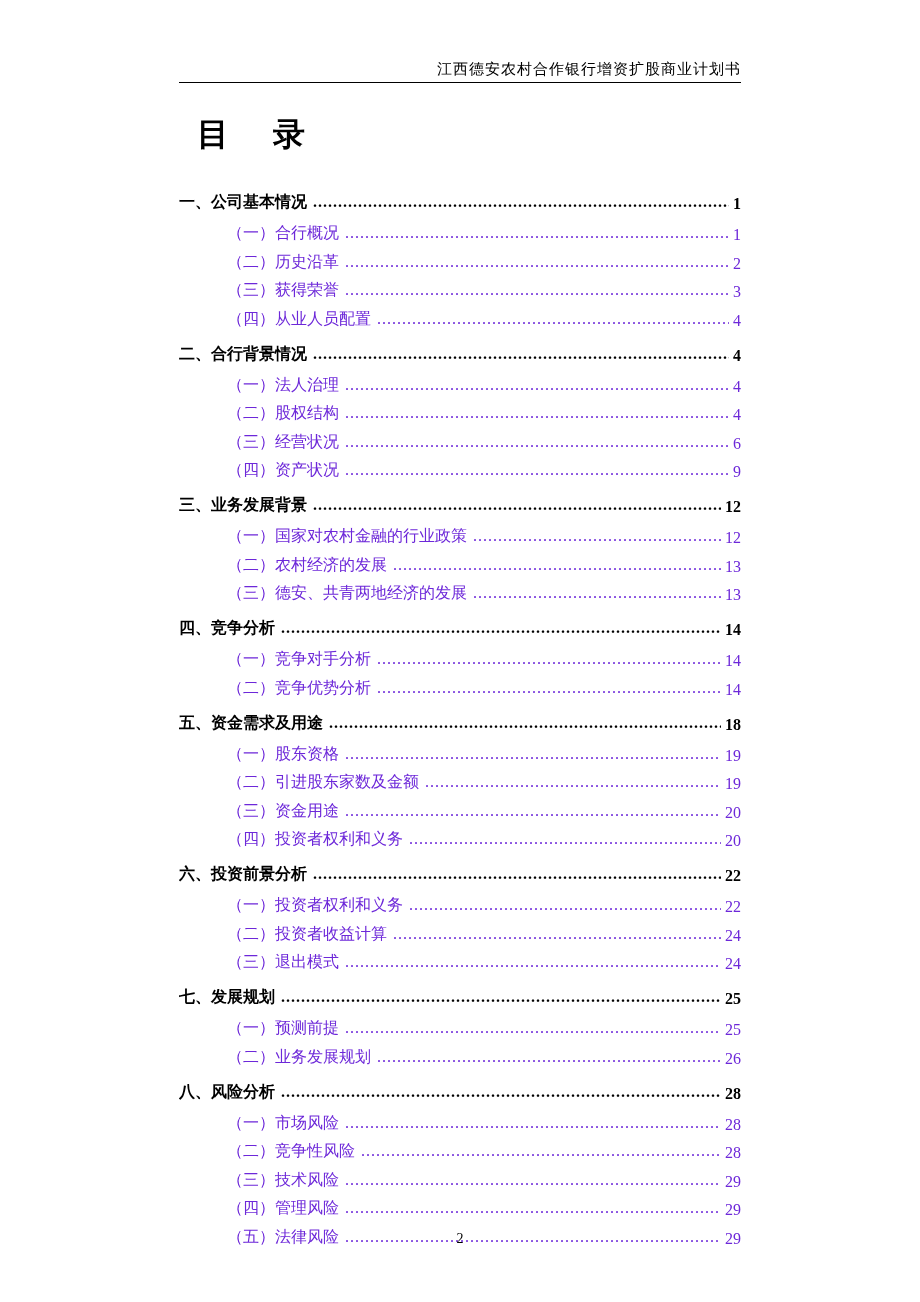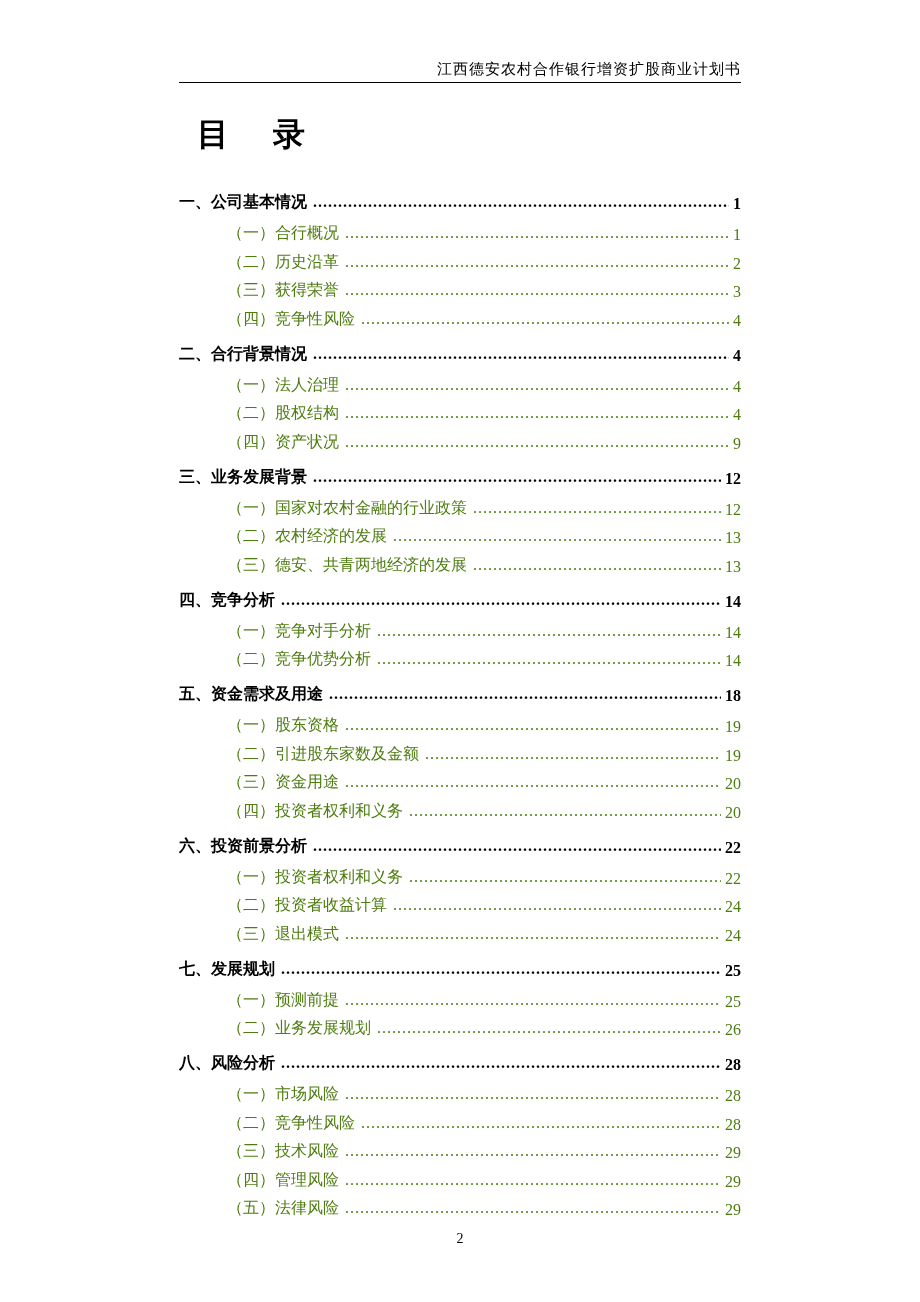--- a/index.html
+++ b/index.html
@@ -54,21 +54,21 @@
   }
   .toc-section .page-num {
     font-weight: bold;
     font-size: 16px;
     flex: 0 0 auto;
   }
   .toc-sub {
     padding-left: 48px;
     margin-bottom: 7.5px;
     font-size: 16px;
-    color: #4d7c0f;
+    color: #6d28d9;
   }
   .toc-sub .label {
     flex: 0 0 auto;
   }
   .toc-sub .page-num {
     flex: 0 0 auto;
     font-size: 16px;
   }
   .dots {
     flex: 1 1 auto;
@@ -126,38 +126,43 @@
         <span class="label">（二）历史沿革</span>
         <span class="dots"></span>
         <span class="page-num">2</span>
       </div>
       <div class="toc-row toc-sub">
         <span class="label">（三）获得荣誉</span>
         <span class="dots"></span>
         <span class="page-num">3</span>
       </div>
       <div class="toc-row toc-sub">
-        <span class="label">（四）竞争性风险</span>
+        <span class="label">（四）从业人员配置</span>
         <span class="dots"></span>
         <span class="page-num">4</span>
       </div>
       <div class="toc-row toc-section">
         <span class="label">二、合行背景情况</span>
         <span class="dots"></span>
         <span class="page-num">4</span>
       </div>
       <div class="toc-row toc-sub">
         <span class="label">（一）法人治理</span>
         <span class="dots"></span>
         <span class="page-num">4</span>
       </div>
       <div class="toc-row toc-sub">
         <span class="label">（二）股权结构</span>
         <span class="dots"></span>
         <span class="page-num">4</span>
+      </div>
+      <div class="toc-row toc-sub">
+        <span class="label">（三）经营状况</span>
+        <span class="dots"></span>
+        <span class="page-num">6</span>
       </div>
       <div class="toc-row toc-sub">
         <span class="label">（四）资产状况</span>
         <span class="dots"></span>
         <span class="page-num">9</span>
       </div>
       <div class="toc-row toc-section">
         <span class="label">三、业务发展背景</span>
         <span class="dots"></span>
         <span class="page-num">12</span>

